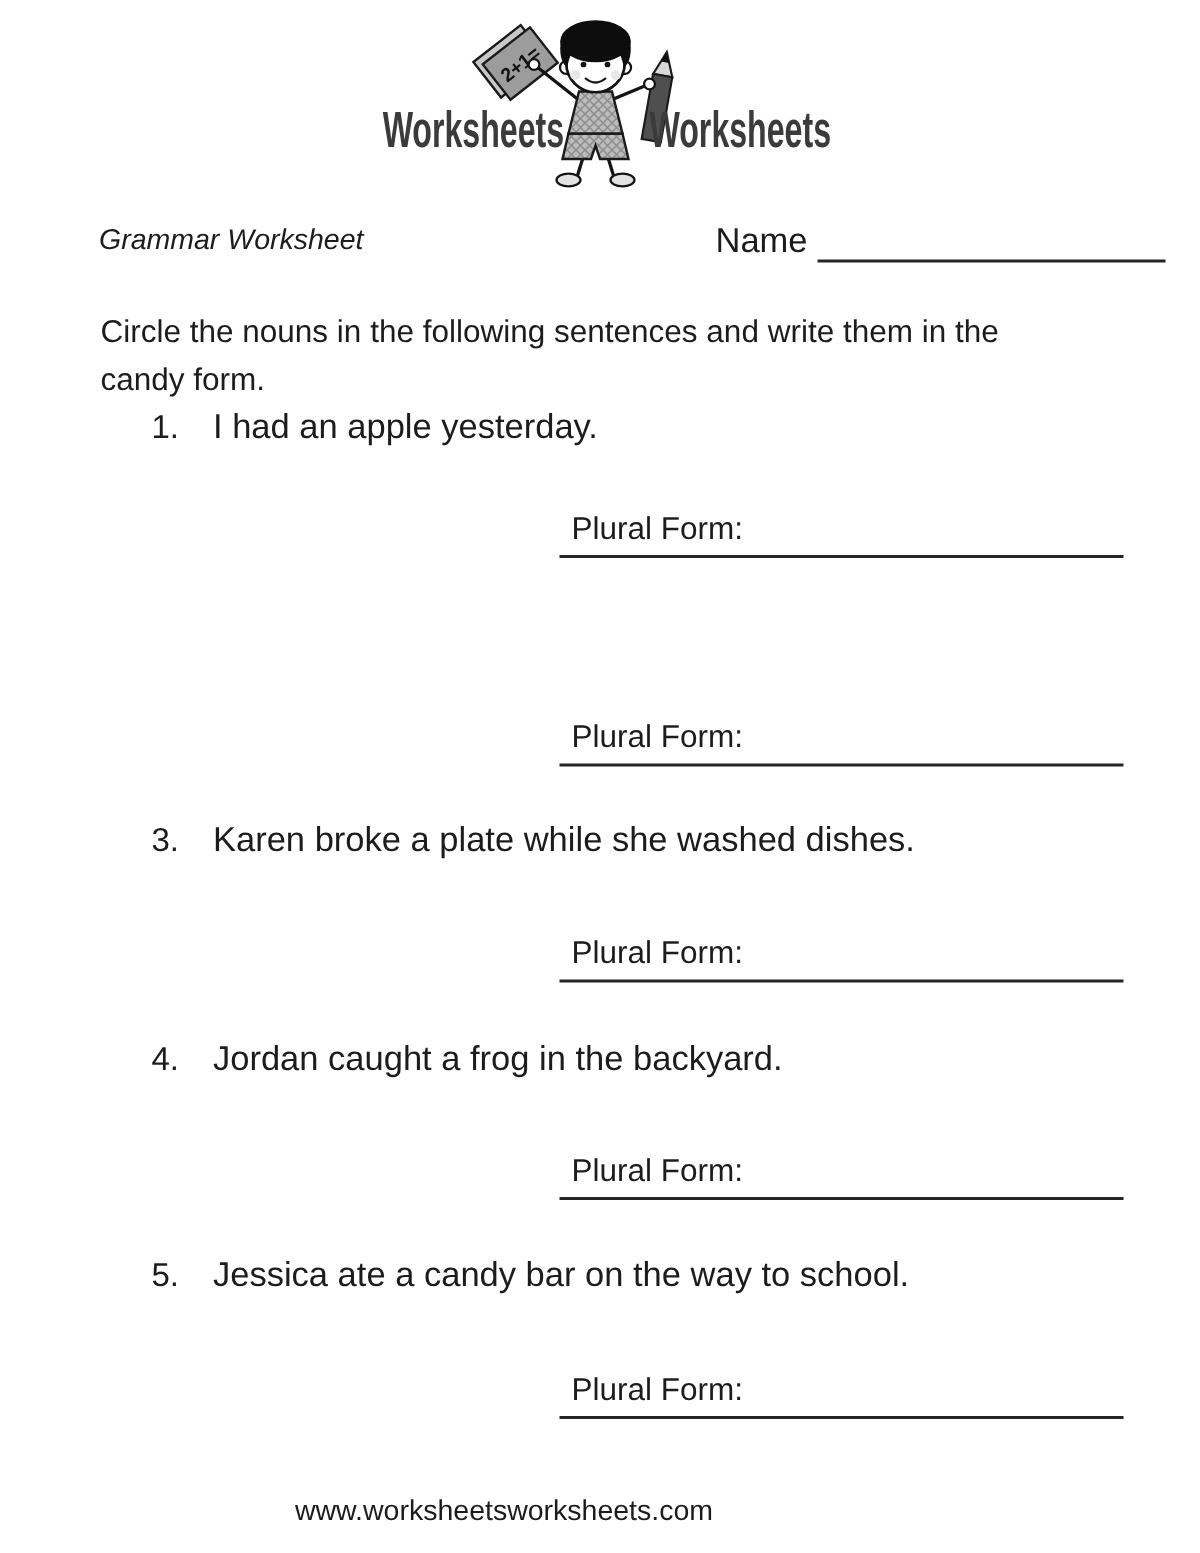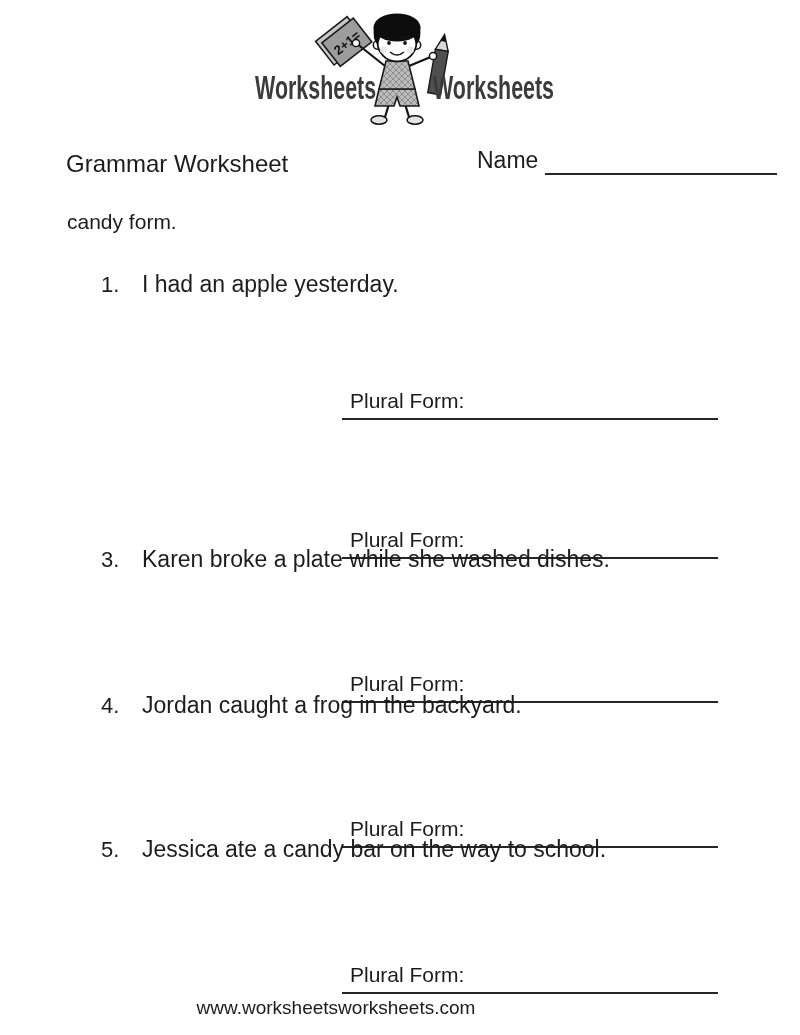--- a/index.html
+++ b/index.html
@@ -12,33 +12,33 @@
   
   .logo-word {
     position:absolute; top:68px; font-size:34px; font-weight:bold;
     color:var(--logo_text,#3b3b3b); white-space:nowrap; letter-spacing:0;
   }
   .logo-word-left  { right:424px; transform:scaleX(0.63); transform-origin:100% 50%; }
   .logo-word-right { left:433px;  transform:scaleX(0.63); transform-origin:0 50%; }
   .kid-svg { position:absolute; left:312px; top:4px; width:160px; height:122px; }
 
   
-  .title { position:absolute; left:66px; top:150px; font-size:24px; }
+  .title { position:absolute; left:66px; top:150px; font-size:19px;font-style:italic; }
   .name-row { position:absolute; left:477px; top:146px; display:flex; align-items:center; }
   .name-label { font-size:23px; line-height:29px; }
   .name-line  { display:inline-block; width:232px; margin-left:7px; height:27px;
                 border-bottom:2px solid var(--rule_line,#262626); }
 
   
   .instructions { position:absolute; left:67px; top:206px; font-size:21px; line-height:32px; }
 
   
   .sentence-row { position:absolute; left:101px; font-size:23px; white-space:nowrap; }
   .q-num { display:inline-block; width:41px; font-size:22px; }
-  .answer-block { position:absolute; left:342px; width:376px;margin-top:48px; }
+  .answer-block { position:absolute; left:373px; width:376px; }
   .answer-label { font-size:21px; line-height:25px; padding-left:8px; }
   .answer-line  { height:0; border-bottom:2px solid var(--rule_line,#262626); margin-top:5px; }
 
   
   .footer { position:absolute; left:0; top:997px; width:672px; text-align:center; font-size:19px; }
 </style>
 </head>
 <body>
 
 <div id="page">
@@ -101,20 +101,21 @@
   <div class="logo-word logo-word-right">Worksheets</div>
 
   <div class="title">Grammar Worksheet</div>
 
   <div class="name-row">
     <span class="name-label">Name</span>
     <span class="name-line"></span>
   </div>
 
   <div class="instructions">
+    <div>Circle the nouns in the following sentences and write them in the</div>
     <div>candy form.</div>
   </div>
 
   <div class="sentence-row" style="top:271px">
     <span class="q-num">1.</span><span>I had an apple yesterday.</span>
   </div>
   <div class="answer-block" style="top:340px">
     <div class="answer-label">Plural Form:</div>
     <div class="answer-line"></div>
   </div>

